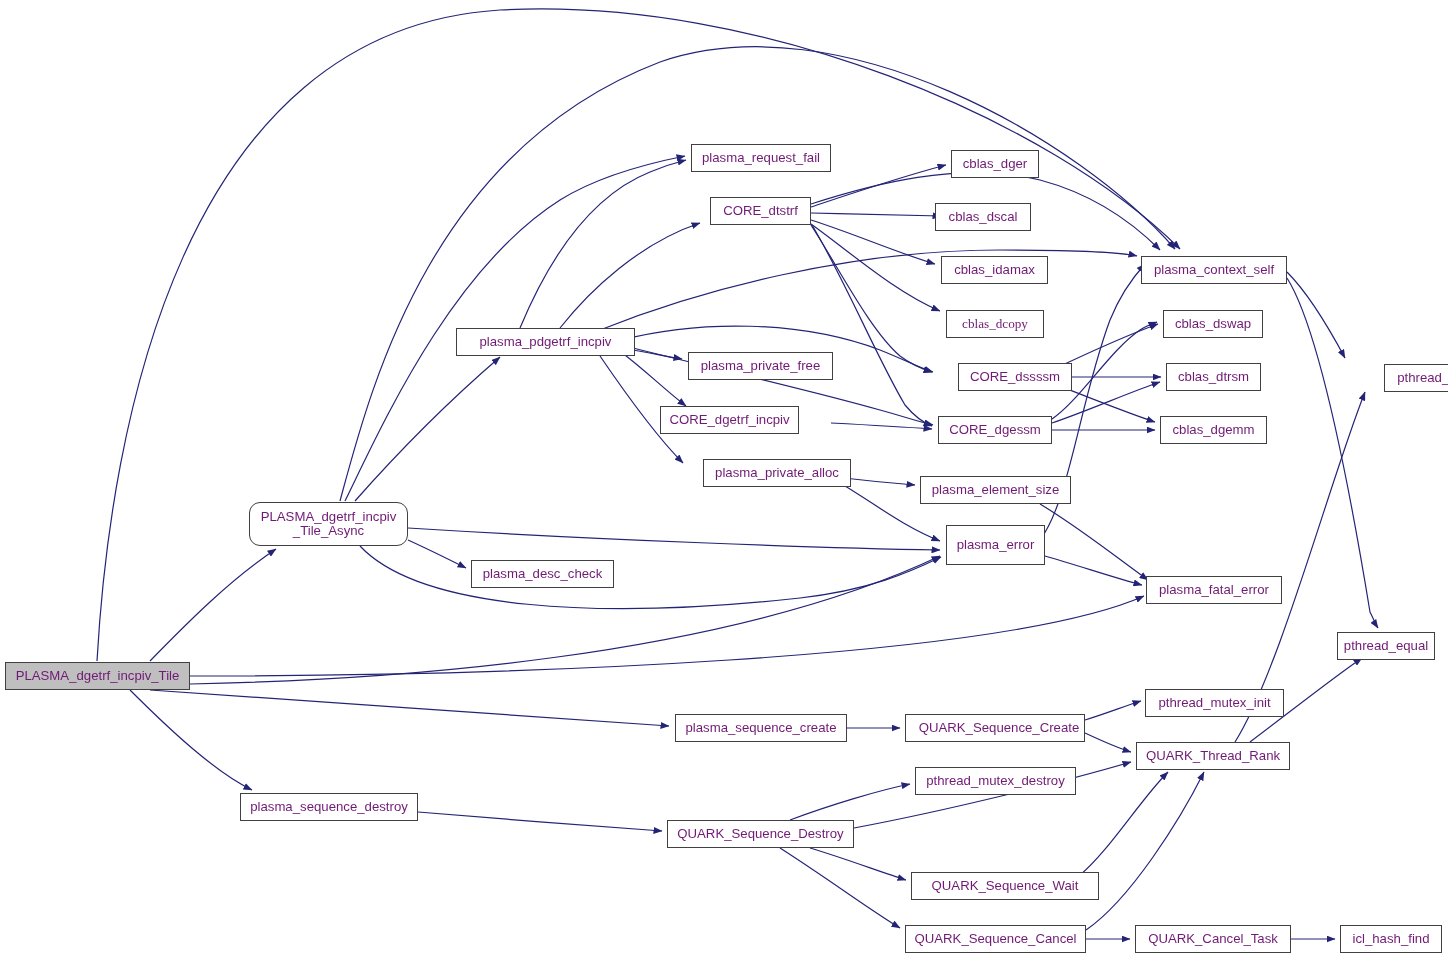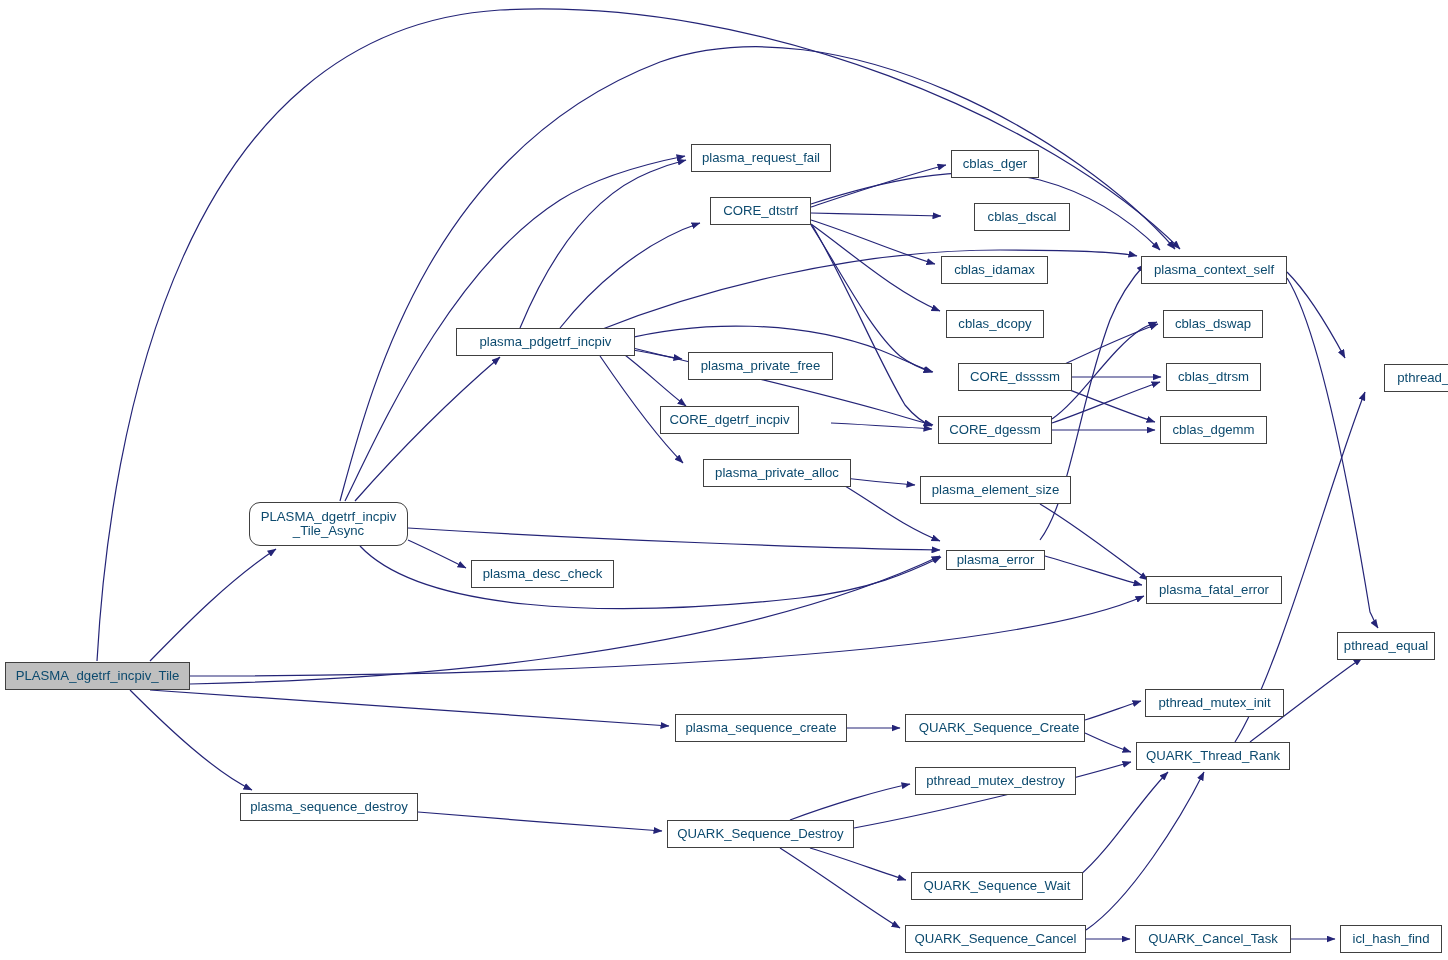--- a/index.html
+++ b/index.html
@@ -21,21 +21,21 @@
     top: 0;
     width: 1448px;
     height: 960px;
     pointer-events: none;
   }
   .node {
     position: absolute;
     box-sizing: border-box;
     border: 1px solid #404040;
     background: #ffffff;
-    color: #0c4a6e;
+    color: #701a75;
     font-size: 13.2px;
     line-height: 14px;
     display: flex;
     align-items: center;
     justify-content: center;
     text-align: center;
     white-space: pre-line;
     letter-spacing: 0px;
     z-index: 3;
   }
@@ -123,36 +123,36 @@
       <div class="node" style="left: 456px; top: 328px; width: 179px; height: 28px;"><span class="node-label">plasma_pdgetrf_incpiv</span></div>
       <div class="node" style="left: 471px; top: 560px; width: 143px; height: 28px;"><span class="node-label">plasma_desc_check</span></div>
       <div class="node" style="left: 691px; top: 144px; width: 140px; height: 28px;"><span class="node-label">plasma_request_fail</span></div>
       <div class="node" style="left: 710px; top: 197px; width: 101px; height: 28px;"><span class="node-label">CORE_dtstrf</span></div>
       <div class="node" style="left: 688px; top: 352px; width: 145px; height: 28px;"><span class="node-label">plasma_private_free</span></div>
       <div class="node" style="left: 660px; top: 406px; width: 139px; height: 28px;"><span class="node-label">CORE_dgetrf_incpiv</span></div>
       <div class="node" style="left: 687px; top: 459px; width: 148px; height: 28px; margin-left: 16px;"><span class="node-label">plasma_private_alloc</span></div>
       <div class="node" style="left: 675px; top: 714px; width: 172px; height: 28px;"><span class="node-label">plasma_sequence_create</span></div>
       <div class="node" style="left: 667px; top: 820px; width: 187px; height: 28px;"><span class="node-label">QUARK_Sequence_Destroy</span></div>
       <div class="node" style="left: 951px; top: 150px; width: 88px; height: 28px;"><span class="node-label">cblas_dger</span></div>
-      <div class="node" style="left: 974px; top: 203px; width: 96px; height: 28px;"><span class="node-label">cblas_dscal</span></div>
+      <div class="node" style="left: 935px; top: 203px; width: 96px; height: 28px;"><span class="node-label">cblas_dscal</span></div>
       <div class="node" style="left: 941px; top: 256px; width: 107px; height: 28px;"><span class="node-label">cblas_idamax</span></div>
-      <div class="node" style="left: 946px; top: 310px; width: 98px; height: 28px;"><span class="node-label">cblas_dcopy</span></div>
+      <div class="node" style="left: 946px; top: 310px; width: 98px; height: 28px; font-family: Liberation Serif, serif;"><span class="node-label">cblas_dcopy</span></div>
       <div class="node" style="left: 958px; top: 363px; width: 114px; height: 28px;"><span class="node-label">CORE_dssssm</span></div>
       <div class="node" style="left: 938px; top: 416px; width: 114px; height: 28px;"><span class="node-label">CORE_dgessm</span></div>
       <div class="node" style="left: 920px; top: 476px; width: 151px; height: 28px;"><span class="node-label">plasma_element_size</span></div>
-      <div class="node" style="left: 946px; top: 550px; width: 99px; height: 20px;"><span class="node-label">plasma_error</span></div>
+      <div class="node" style="left: 946px; top: 525px; width: 99px; height: 40px;"><span class="node-label">plasma_error</span></div>
       <div class="node" style="left: 1141px; top: 256px; width: 146px; height: 28px;"><span class="node-label">plasma_context_self</span></div>
       <div class="node" style="left: 1163px; top: 310px; width: 100px; height: 28px;"><span class="node-label">cblas_dswap</span></div>
       <div class="node" style="left: 1166px; top: 363px; width: 95px; height: 28px;"><span class="node-label">cblas_dtrsm</span></div>
       <div class="node" style="left: 1160px; top: 416px; width: 107px; height: 28px;"><span class="node-label">cblas_dgemm</span></div>
       <div class="node" style="left: 1146px; top: 576px; width: 136px; height: 28px;"><span class="node-label">plasma_fatal_error</span></div>
       <div class="node" style="left: 1341px; top: 364px; width: 99px; height: 28px; margin-left: 43px;"><span class="node-label">pthread_self</span></div>
       <div class="node" style="left: 1337px; top: 632px; width: 98px; height: 28px;"><span class="node-label">pthread_equal</span></div>
       <div class="node" style="left: 1145px; top: 689px; width: 139px; height: 28px;"><span class="node-label">pthread_mutex_init</span></div>
       <div class="node" style="left: 905px; top: 714px; width: 180px; height: 28px; padding-left: 8px;"><span class="node-label">QUARK_Sequence_Create</span></div>
       <div class="node" style="left: 1136px; top: 742px; width: 154px; height: 28px;"><span class="node-label">QUARK_Thread_Rank</span></div>
       <div class="node" style="left: 915px; top: 767px; width: 161px; height: 28px;"><span class="node-label">pthread_mutex_destroy</span></div>
-      <div class="node" style="left: 911px; top: 872px; width: 172px; height: 28px;"><span class="node-label">QUARK_Sequence_Wait</span></div>
+      <div class="node" style="left: 911px; top: 872px; width: 188px; height: 28px;"><span class="node-label">QUARK_Sequence_Wait</span></div>
       <div class="node" style="left: 905px; top: 925px; width: 181px; height: 28px;"><span class="node-label">QUARK_Sequence_Cancel</span></div>
       <div class="node" style="left: 1135px; top: 925px; width: 156px; height: 28px;"><span class="node-label">QUARK_Cancel_Task</span></div>
       <div class="node" style="left: 1340px; top: 925px; width: 102px; height: 28px;"><span class="node-label">icl_hash_find</span></div>
     </div>
 </div>
 
 </body></html>

